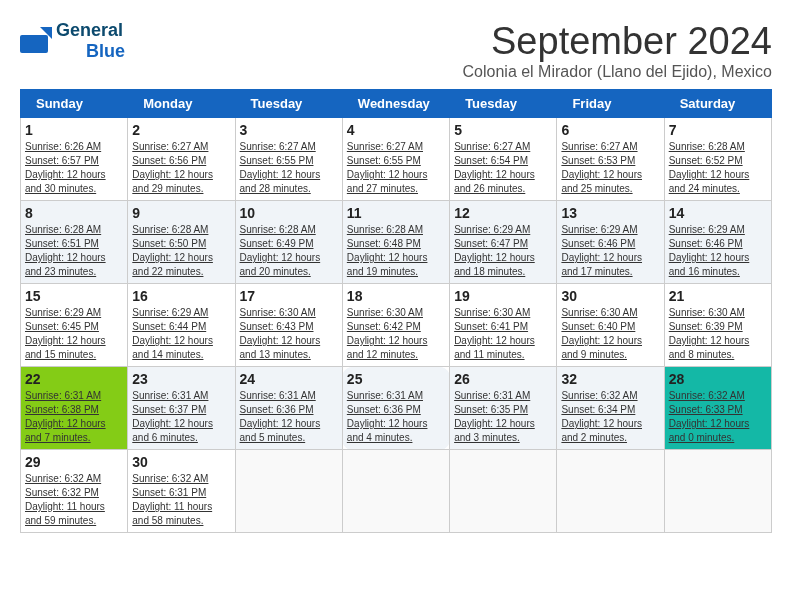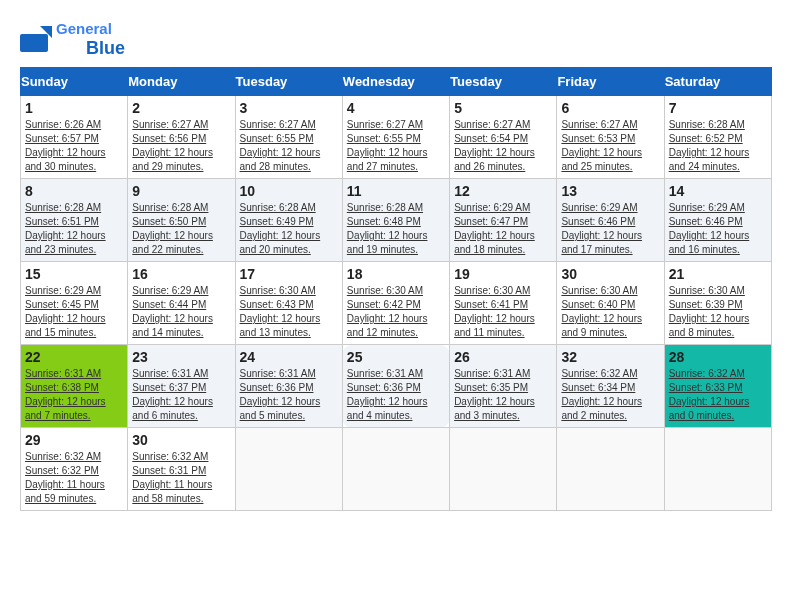--- a/index.html
+++ b/index.html
@@ -14,34 +14,34 @@
       display: flex;
       align-items: flex-start;
       justify-content: space-between;
       margin-bottom: 8px;
     }
     .logo {
       display: flex;
       align-items: center;
       gap: 2px;
     }
-    .logo-text-general { font-size: 15px; font-weight: bold; color: #3b82f6; }
+    .logo-text-general { font-size: 18px; font-weight: bold; color: #0c4a6e; }
     .logo-text-blue { font-size: 18px; font-weight: bold; color: #1565c0; margin-left: 30px; }
     .title-area { text-align: right; }
     .month-title { font-size: 38px; color: #333; font-weight: normal; }
     .subtitle { font-size: 16px; color: #555; }
     table {
       width: 100%;
       border-collapse: collapse;
       font-size: 11px;
     }
     thead tr th {
       background: #1565c0;
       color: #fff;
-      padding: 6px 0;
+      padding: 6px 15px;
       text-align: left;
       font-size: 13px;
       font-weight: bold;
       border: 1px solid #1565c0;
     }
     tbody tr td {
       border: 1px solid #ccc;
       vertical-align: top;
       padding: 4px;
       min-height: 70px;
@@ -74,20 +74,24 @@
       <svg width="32" height="28" viewBox="0 0 32 28">
         <rect x="0" y="8" width="28" height="18" rx="2" fill="#1565c0"></rect>
         <polygon points="20,0 32,0 32,12" fill="#1565c0"></polygon>
       </svg>
       <div style="margin-left:4px;">
         <span class="logo-text-general">General</span><br>
         <span class="logo-text-blue">Blue</span>
       </div>
     </div>
   </div>
+  <div class="title-area">
+    <div class="month-title">September 2024</div>
+    <div class="subtitle">Colonia el Mirador (Llano del Ejido), Mexico</div>
+  </div>
 </div>
 
 <table>
   <thead>
     <tr>
       <th>Sunday</th>
       <th>Monday</th>
       <th>Tuesday</th>
       <th>Wednesday</th>
       <th>Tuesday</th>

